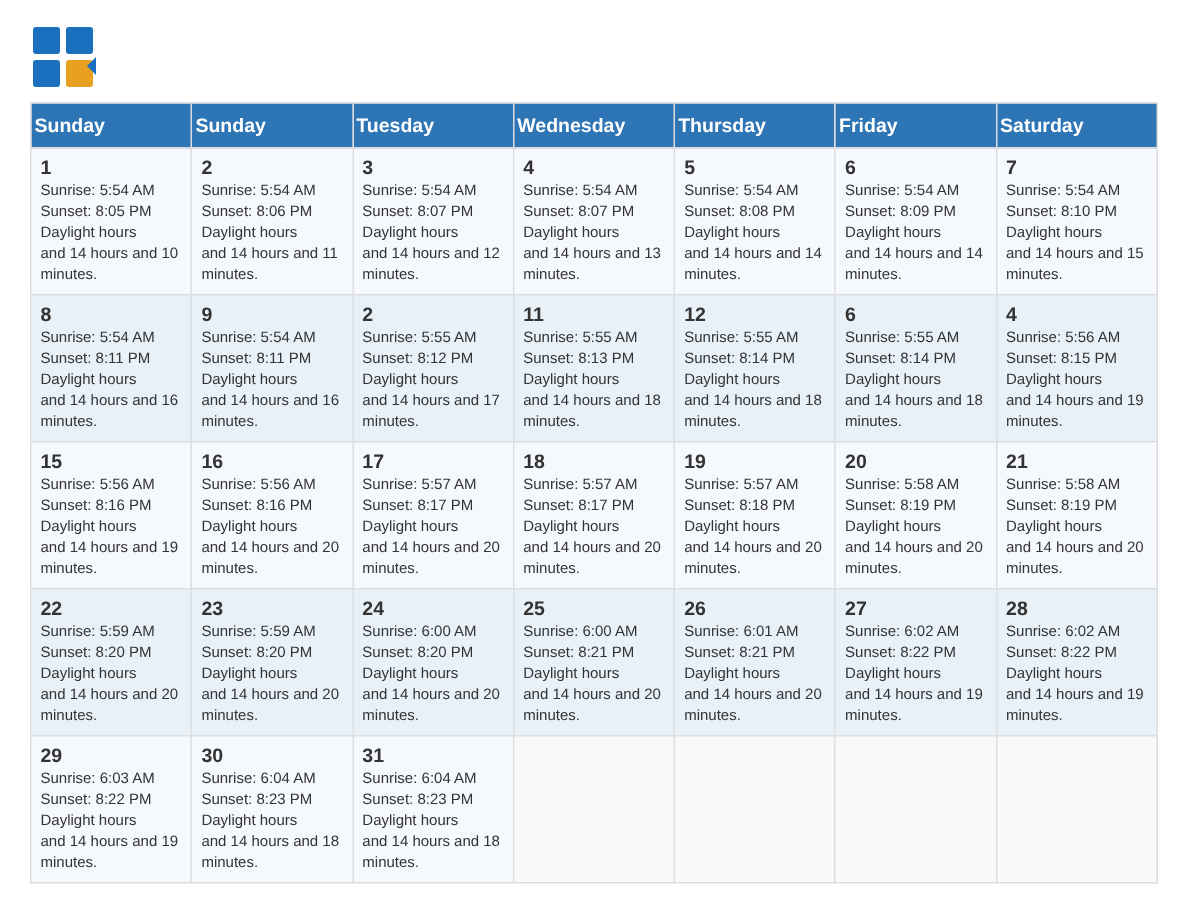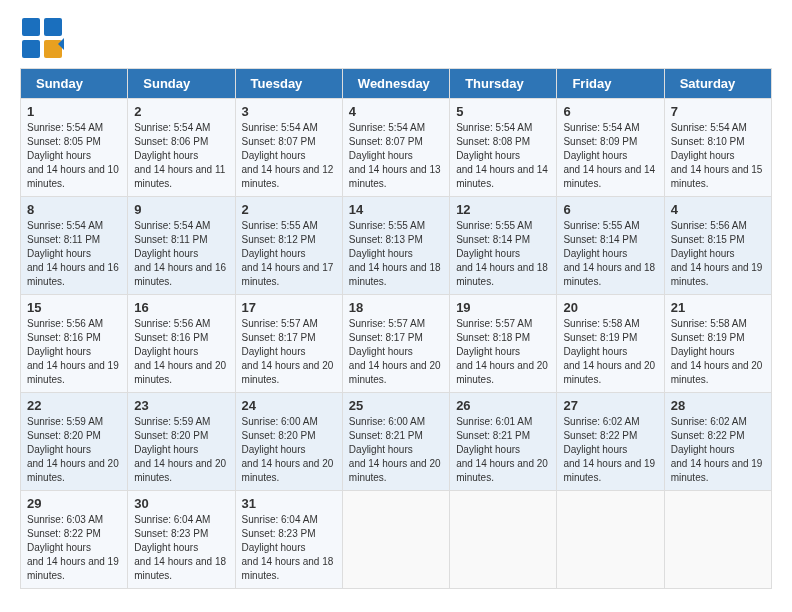--- a/index.html
+++ b/index.html
@@ -36,21 +36,21 @@
       width: 100%;
       border-collapse: collapse;
       font-size: 11px;
       color: #333;
     }
     .calendar thead th {
       background-color: #2e75b6;
       color: white;
       font-weight: bold;
       font-size: 13px;
-      padding: 7px 15px;
+      padding: 7px 2px;
       text-align: left;
       border: 1px solid #ddd;
     }
     .calendar tbody td {
       vertical-align: top;
       padding: 5px 6px;
       border: 1px solid #ddd;
       width: 14.28%;
       min-height: 80px;
       background: #fff;
@@ -203,21 +203,21 @@
         <td>
         <span class="day-number">2</span>
         <div class="day-info">
           Sunrise: 5:55 AM<br>
           Sunset: 8:12 PM<br>
           Daylight hours<br>
           and 14 hours and 17 minutes.
         </div>
       </td>
         <td>
-        <span class="day-number">14</span>
+        <span class="day-number">11</span>
         <div class="day-info">
           Sunrise: 5:55 AM<br>
           Sunset: 8:13 PM<br>
           Daylight hours<br>
           and 14 hours and 18 minutes.
         </div>
       </td>
         <td>
         <span class="day-number">12</span>
         <div class="day-info">

